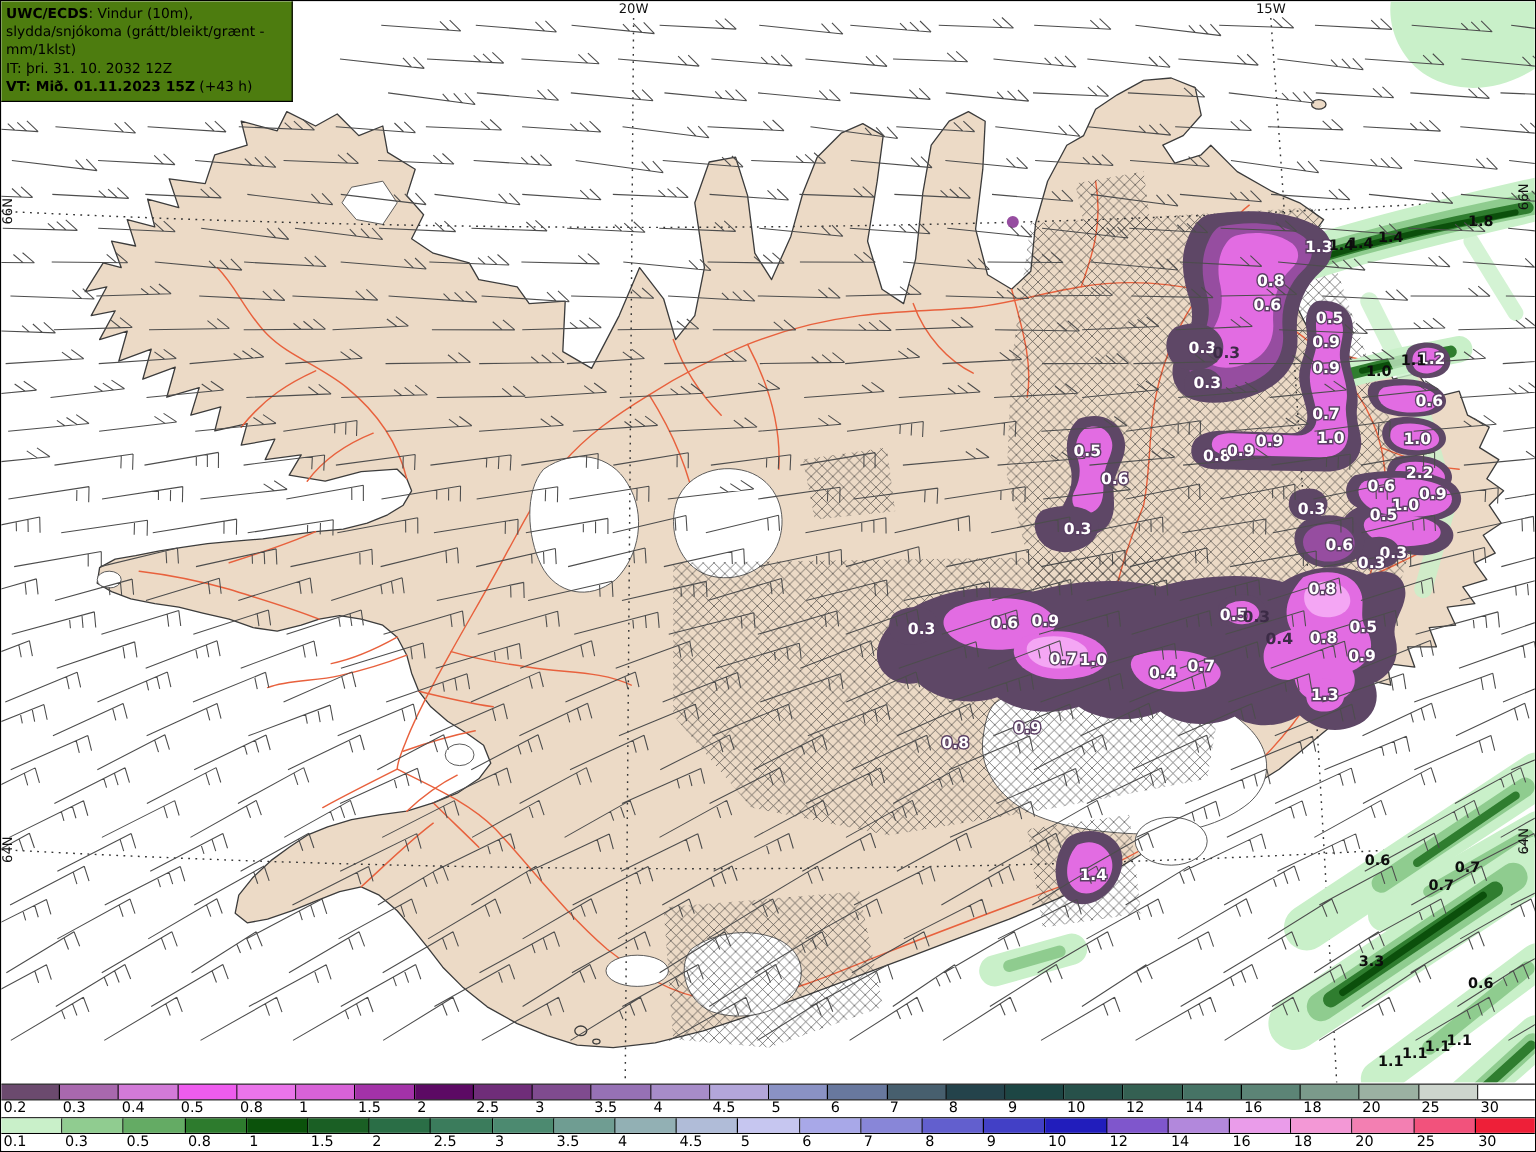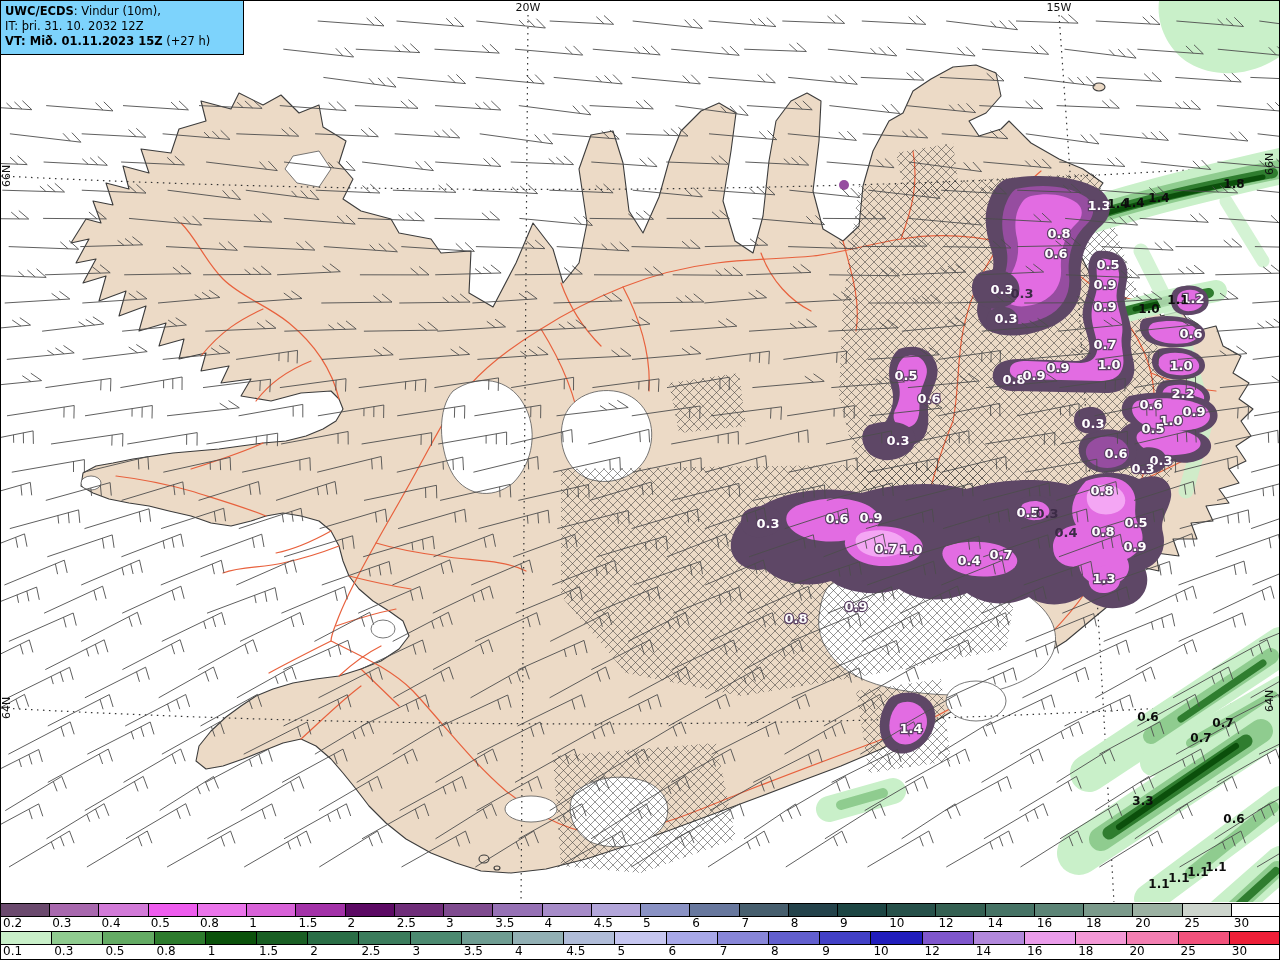--- a/index.html
+++ b/index.html
@@ -8,21 +8,21 @@
   #map{position:absolute;left:0;top:0;}
   .land{fill:var(--land);stroke:var(--coast);stroke-width:1.1;stroke-linejoin:round;}
   .glacier{fill:#fff;stroke:#555;stroke-width:0.8;}
   .road{fill:none;stroke:var(--road);stroke-width:1.2;stroke-linecap:round;}
   .hatchpoly{fill:url(#hatch);}
   .grat{fill:none;stroke:#333;stroke-width:1.2;stroke-dasharray:1.5 4.5;}
   .gratlabel{font-size:11px;fill:#111;}
   .rain-l{fill:var(--g1);}
   .sl-outer{fill:var(--p1);} .sl-mid{fill:var(--p2);} .sl-bright{fill:var(--p3);} .sl-pale{fill:var(--p4);}
   .streak{fill:none;stroke-linecap:round;}
-  #titlebox{position:absolute;left:0;top:0;width:243px;padding:3px 5px 4px 4px;background:#7dd3fc;
+  #titlebox{position:absolute;left:0;top:0;width:243px;padding:3px 5px 4px 4px;background:#4d7c0f;
             border-right:1px solid #000;border-bottom:1px solid #000;box-sizing:border-box;
             font-size:11.5px;line-height:15.2px;color:#000;z-index:30;}
   #titlebox b{font-weight:bold;}
   #legend{position:absolute;left:0;bottom:0;width:1280px;height:57px;background:#fff;z-index:25;}
   .bar{position:absolute;left:0;width:1280px;height:14px;display:flex;border-top:1px solid #000;border-bottom:1px solid #000;box-sizing:border-box;}
   .bar .seg{height:100%;border-right:1px solid #000;box-sizing:border-box;flex:1 1 0;}
   .barlabels{position:absolute;left:0;width:1280px;height:13px;font-size:12px;color:#000;}
   .barlabels span{position:absolute;top:-1px;white-space:nowrap;}
   #bar1{top:1px;} #labels1{top:15px;} #bar2{top:29px;} #labels2{top:43px;}
   .precip-sleet-label{font-size:13px;font-weight:bold;paint-order:stroke;text-anchor:middle;}
@@ -253,22 +253,23 @@
         <text x="1233" y="822" class="precip-rain-label">0.6</text>
         <text x="1158" y="887" class="precip-rain-label">1.1</text>
         <text x="1178" y="881" class="precip-rain-label">1.1</text>
         <text x="1197" y="875" class="precip-rain-label">1.1</text>
         <text x="1215" y="870" class="precip-rain-label">1.1</text>
       </g>
 </svg>
 
 <div id="titlebox">
   <div><b>UWC/ECDS</b><span>: Vindur (10m),</span></div>
+  <div><span>slydda/snjókoma (grátt/bleikt/grænt - mm/1klst)</span></div>
   <div><span>IT: þri. 31. 10. 2032 12Z</span></div>
-  <div><b>VT: Mið. 01.11.2023 15Z</b><span> (+27 h)</span></div>
+  <div><b>VT: Mið. 01.11.2023 15Z</b><span> (+43 h)</span></div>
 </div>
 
 <div id="legend">
   <div id="bar1" class="bar">
         <div class="seg" style="background: rgb(107, 74, 110);"></div>
         <div class="seg" style="background: rgb(168, 104, 174);"></div>
         <div class="seg" style="background: rgb(210, 122, 216);"></div>
         <div class="seg" style="background: rgb(238, 92, 238);"></div>
         <div class="seg" style="background: rgb(234, 116, 234);"></div>
         <div class="seg" style="background: rgb(216, 98, 216);"></div>

